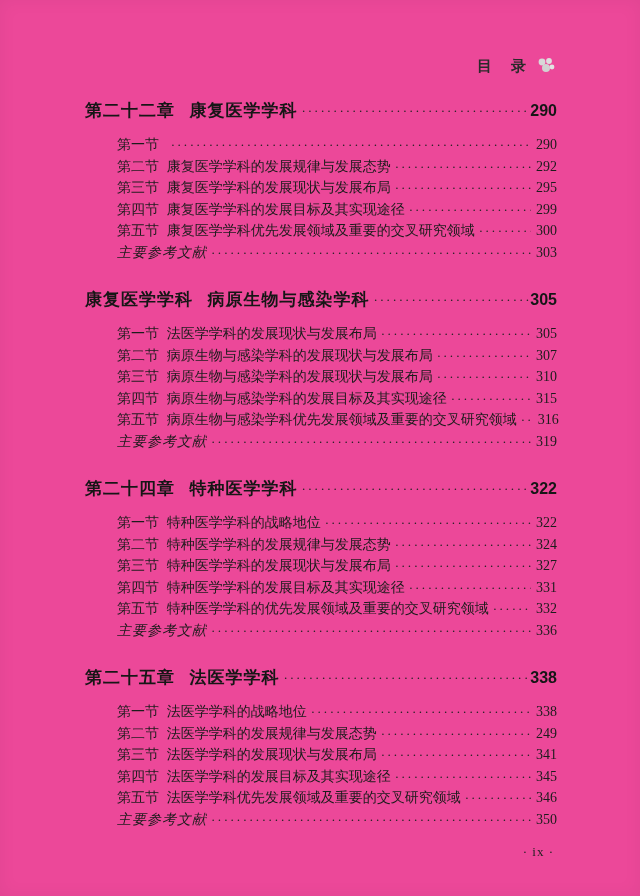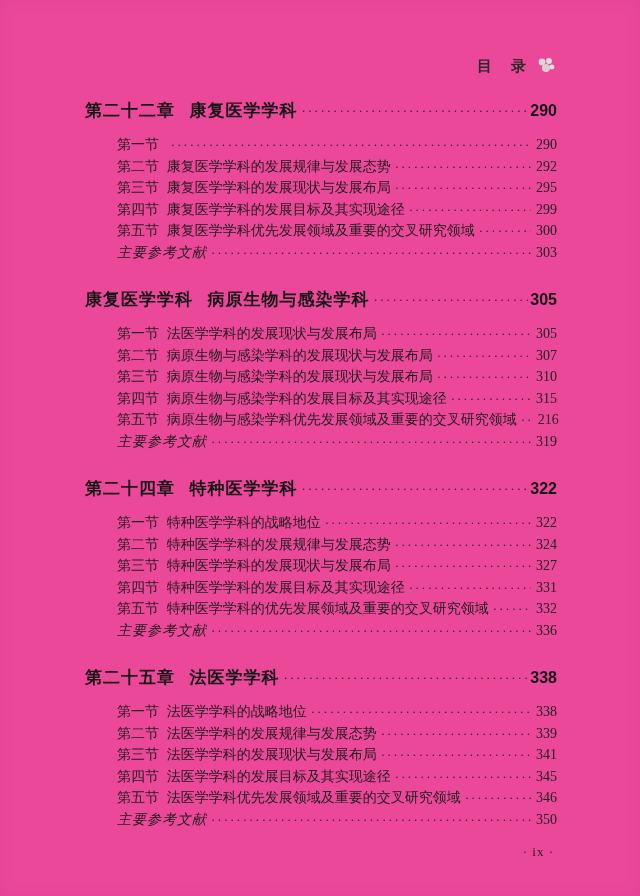--- a/index.html
+++ b/index.html
@@ -195,21 +195,21 @@
     <span class="sec-label">第四节</span>
     <span class="sec-title">病原生物与感染学科的发展目标及其实现途径</span>
     <span class="dots">············································································································································</span>
     <span class="sec-page">315</span>
   </div>
 
   <div class="section-row">
     <span class="sec-label">第五节</span>
     <span class="sec-title">病原生物与感染学科优先发展领域及重要的交叉研究领域</span>
     <span class="dots">············································································································································</span>
-    <span class="sec-page">216</span>
+    <span class="sec-page">316</span>
   </div>
 
   <div class="section-row ref">
 
     <span class="sec-title">主要参考文献</span>
     <span class="dots">············································································································································</span>
     <span class="sec-page">319</span>
   </div>
 </div>
   </section>
@@ -278,21 +278,21 @@
     <span class="sec-label">第一节</span>
     <span class="sec-title">法医学学科的战略地位</span>
     <span class="dots">············································································································································</span>
     <span class="sec-page">338</span>
   </div>
 
   <div class="section-row">
     <span class="sec-label">第二节</span>
     <span class="sec-title">法医学学科的发展规律与发展态势</span>
     <span class="dots">············································································································································</span>
-    <span class="sec-page">339</span>
+    <span class="sec-page">249</span>
   </div>
 
   <div class="section-row">
     <span class="sec-label">第三节</span>
     <span class="sec-title">法医学学科的发展现状与发展布局</span>
     <span class="dots">············································································································································</span>
     <span class="sec-page">341</span>
   </div>
 
   <div class="section-row">

